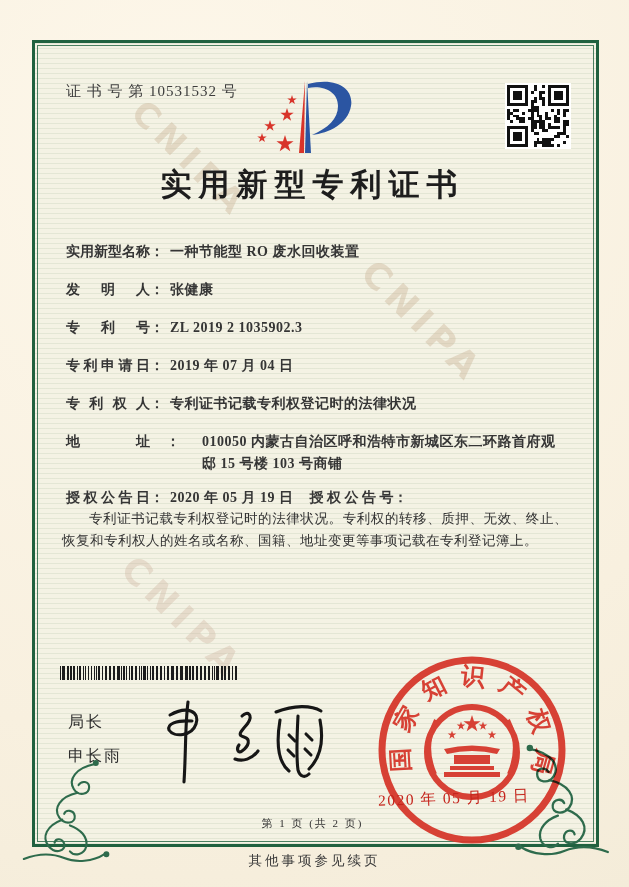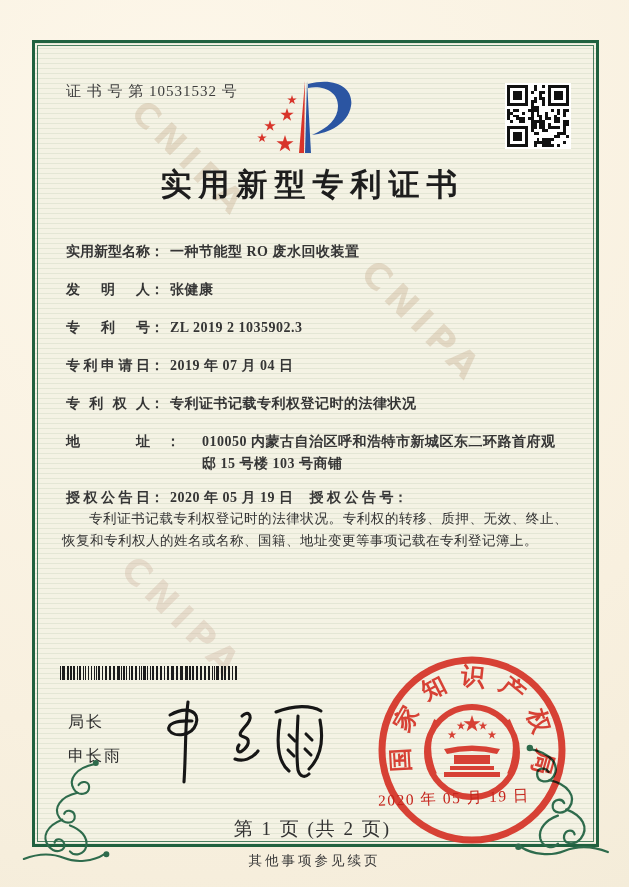--- a/index.html
+++ b/index.html
@@ -48,21 +48,21 @@
   .seal-arc{font-size:24px;letter-spacing:13px;font-weight:bold;fill:var(--seal-red,#d5372b);
             font-family:"Liberation Serif",serif;}
   .seal-stroke{stroke:var(--seal-red,#d5372b);fill:none;}
   .seal-fill{fill:var(--seal-red,#d5372b);}
   .seal-date{position:absolute;left:378px;top:788px;width:160px;z-index:6;
              color:#c5251d;font-size:15.5px;letter-spacing:1.5px;transform:rotate(-2deg);}
   .ornament{position:absolute;z-index:4;}
   .orn-left{left:20px;top:758px;width:96px;height:106px;}
   .orn-right{left:508px;top:742px;width:104px;height:116px;transform:scaleX(-1);}
   .page-info{position:absolute;left:32px;top:816px;width:561px;text-align:center;
-             font-size:19px;color:#333;letter-spacing:2px;z-index:3;}
+             font-size:11px;color:#333;letter-spacing:2px;z-index:3;}
   .cont-note{position:absolute;left:0;top:852px;width:629px;text-align:center;
              font-size:13.5px;color:#3a3a3a;letter-spacing:3px;}
   .logo-red{fill:var(--logo-red,#d8342a);}
   .logo-blue{fill:var(--logo-blue,#2b55a2);}
   .sig-stroke{stroke:#161616;fill:none;stroke-width:3.1;stroke-linecap:round;stroke-linejoin:round;}
   .orn-stroke{stroke:#2e6b4c;fill:none;stroke-width:2.2;stroke-linecap:round;}
 </style>
 </head>
 <body>
 

